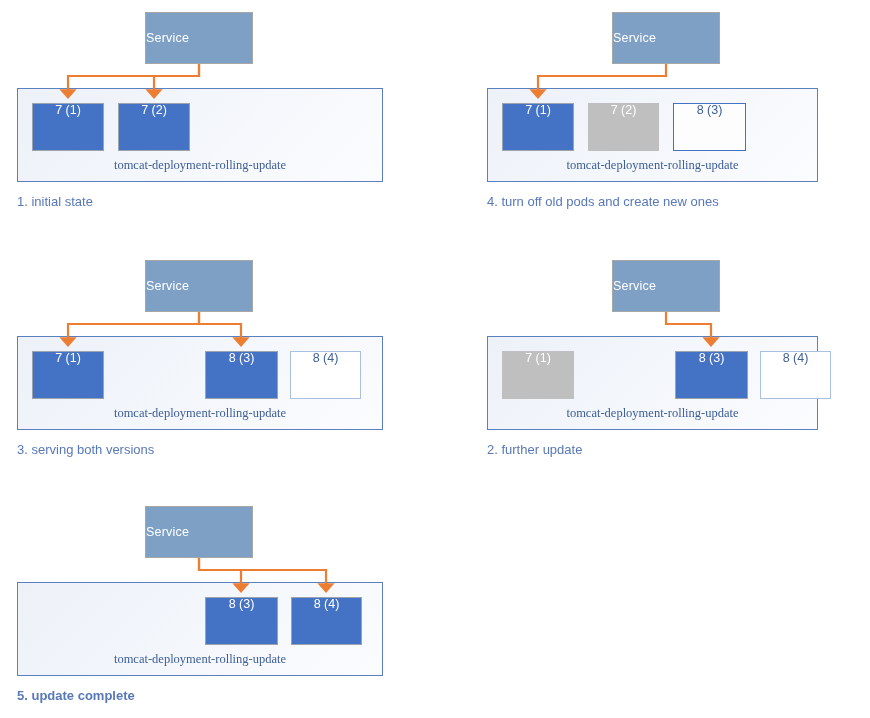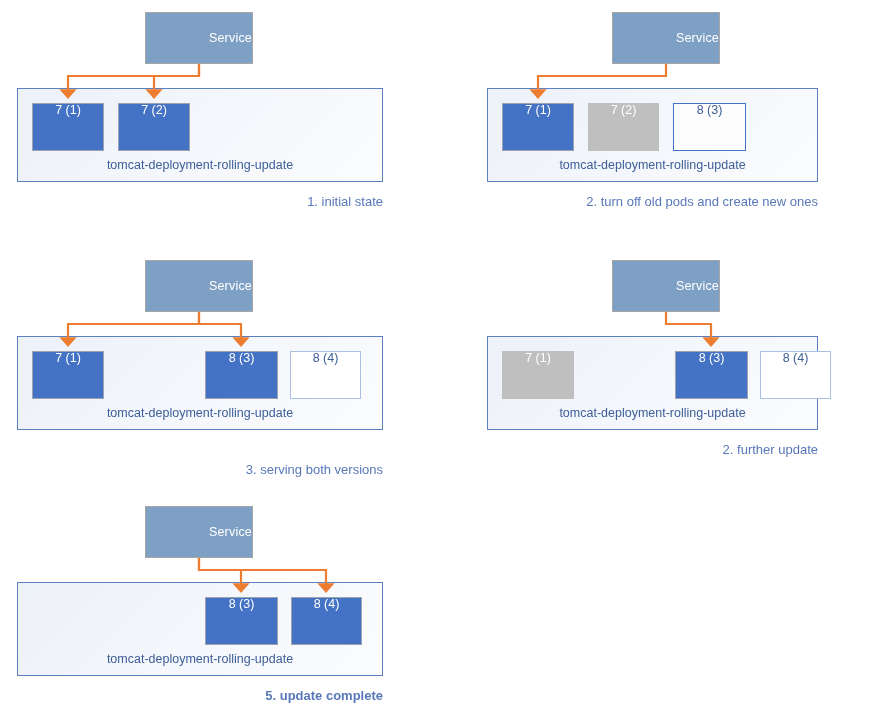--- a/index.html
+++ b/index.html
@@ -29,35 +29,36 @@
   
   .service-box {
     position: absolute;
     width: 108px;
     height: 52px;
     background: #7EA0C4;
     border: 1px solid #A6A6A6;
     box-sizing: border-box;
     display: flex;
     align-items: center;
-    justify-content: flex-end;
+    justify-content: flex-start;
   }
   .service-label {
     color: #ffffff;
     font-size: 12.5px;
     letter-spacing: .2px;
     line-height: 1;
   }
 
   
   .deployment {
     position: absolute;
     box-sizing: border-box;
     border: 1px solid #5B80BF;
     background: linear-gradient(135deg, #EDF1F8 0%, #F3F6FB 45%, #FBFCFE 100%);
+    font-family: Liberation Serif, serif;
   }
   .deployment-label {
     position: absolute;
     left: 0;
     right: 0;
     bottom: 10px;
     text-align: center;
     color: #3D5E96;
     font-size: 12.5px;
     line-height: 1;
@@ -90,21 +91,21 @@
   }
   .pod.pending-faint {
     background: #FFFFFF;
     border: 1px solid #A9C0E2;
     color: #3D5E96;
   }
 
   
   .caption {
     position: absolute;
-    text-align: right;
+    text-align: left;
     color: #5878B8;
     font-size: 13px;
     line-height: 1;
     white-space: nowrap;
   }
 
   
   .connectors {
     position: absolute;
     left: 0; top: 0;
@@ -149,21 +150,21 @@
     <div class="pod active" style="left:502px; top:103px; width:72px; height:48px;">
       <span>7 (1)</span>
     </div>
     <div class="pod terminating" style="left:588px; top:103px; width:71px; height:48px;">
       <span>7 (2)</span>
     </div>
     <div class="pod pending" style="left:673px; top:103px; width:73px; height:48px;">
       <span>8 (3)</span>
     </div>
 
-    <div class="caption" style="left:487px; top:195px; width:331px;">2. turn off old pods and create new ones</div>
+    <div class="caption" style="left:487px; top:195px; width:331px;">4. turn off old pods and create new ones</div>
   </div>
 
   <div class="panel">
     <div class="service-box" style="left:145px; top:260px;">
       <span class="service-label">Service</span>
     </div>
 
     <div class="deployment" style="left:17px; top:336px; width:366px; height:94px;">
       <div class="deployment-label">tomcat-deployment-rolling-update</div>
     </div>
@@ -171,21 +172,21 @@
     <div class="pod active" style="left:32px; top:351px; width:72px; height:48px;">
       <span>7 (1)</span>
     </div>
     <div class="pod active" style="left:205px; top:351px; width:73px; height:48px;">
       <span>8 (3)</span>
     </div>
     <div class="pod pending-faint" style="left:290px; top:351px; width:71px; height:48px;">
       <span>8 (4)</span>
     </div>
 
-    <div class="caption" style="left:17px; top:463px; width:366px;">3. serving both versions</div>
+    <div class="caption" style="left:17px; top:443px; width:366px;">3. serving both versions</div>
   </div>
 
   <div class="panel">
     <div class="service-box" style="left:612px; top:260px;">
       <span class="service-label">Service</span>
     </div>
 
     <div class="deployment" style="left:487px; top:336px; width:331px; height:94px;">
       <div class="deployment-label">tomcat-deployment-rolling-update</div>
     </div>

